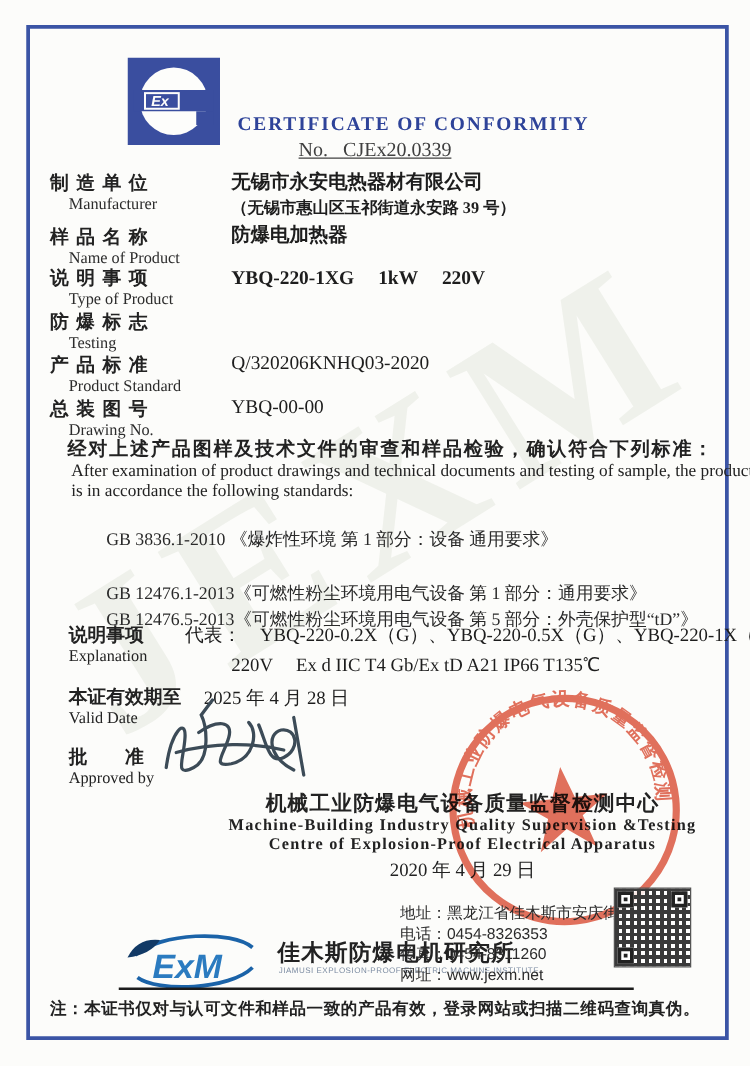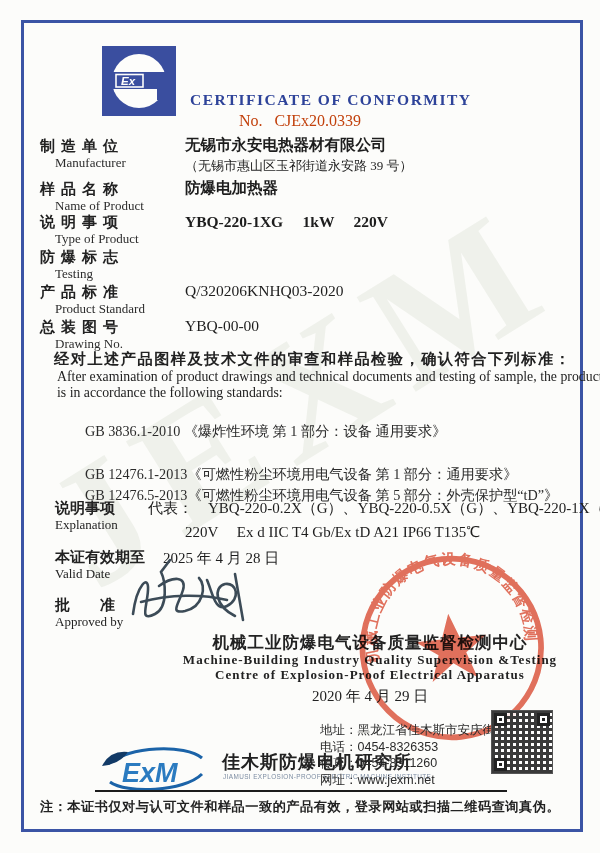--- a/index.html
+++ b/index.html
@@ -25,28 +25,28 @@
     font-size:37px;font-weight:bold;color:#2e4399;letter-spacing:11px;
     font-family:"Liberation Serif","DejaVu Serif",serif;
   }
   .cert-subtitle{
     position:absolute;left:190px;top:91px;width:360px;text-align:left;
     font-size:15.5px;font-weight:bold;color:#2e4399;letter-spacing:1.5px;
     font-family:"Liberation Serif",serif;
   }
   .cert-no{
     position:absolute;left:150px;top:112px;width:300px;text-align:center;
-    font-size:16px;color:#c2410c;font-family:"Liberation Serif",serif;white-space:pre;
+    font-size:16px;color:#404040;font-family:"Liberation Serif",serif;white-space:pre;text-decoration:underline;
   }
   
   .flabel-zh{position:absolute;left:40px;font-size:15px;font-weight:bold;letter-spacing:6px;color:#222;white-space:nowrap;}
   .flabel-en{position:absolute;left:55px;font-size:13px;color:#2c2c2c;font-family:"Liberation Serif",serif;white-space:nowrap;}
   .fvalue{position:absolute;left:185px;font-size:15.5px;color:#1d1d1d;font-family:"Liberation Serif",serif;white-space:pre;}
   .fvalue.zh{font-family:"Liberation Sans",sans-serif;font-weight:600;}
-  .fvalue.small{font-size:13px;font-weight:normal;}
+  .fvalue.small{font-size:13px;font-weight:bold;}
   
   .stmt-zh{position:absolute;left:54px;top:349px;font-size:15.2px;font-weight:bold;letter-spacing:1.5px;white-space:nowrap;}
   .stmt-en{position:absolute;left:57px;font-size:13.8px;font-family:"Liberation Serif",serif;color:#222;white-space:nowrap;}
   .standard-line{position:absolute;left:85px;font-size:14.2px;color:#2a2a2a;font-family:"Liberation Serif",serif;white-space:nowrap;margin-top:10px;}
   
   .sec-label-zh{position:absolute;left:55px;font-size:15px;font-weight:bold;white-space:pre;}
   .sec-label-en{position:absolute;left:55px;font-size:13px;font-family:"Liberation Serif",serif;white-space:nowrap;}
   .expl-line{position:absolute;font-size:15px;font-family:"Liberation Serif",serif;white-space:pre;color:#1d1d1d;}
   
   .issuer-zh{position:absolute;left:180px;top:632px;width:380px;text-align:center;font-size:16.5px;font-weight:bold;letter-spacing:1px;white-space:nowrap;}

